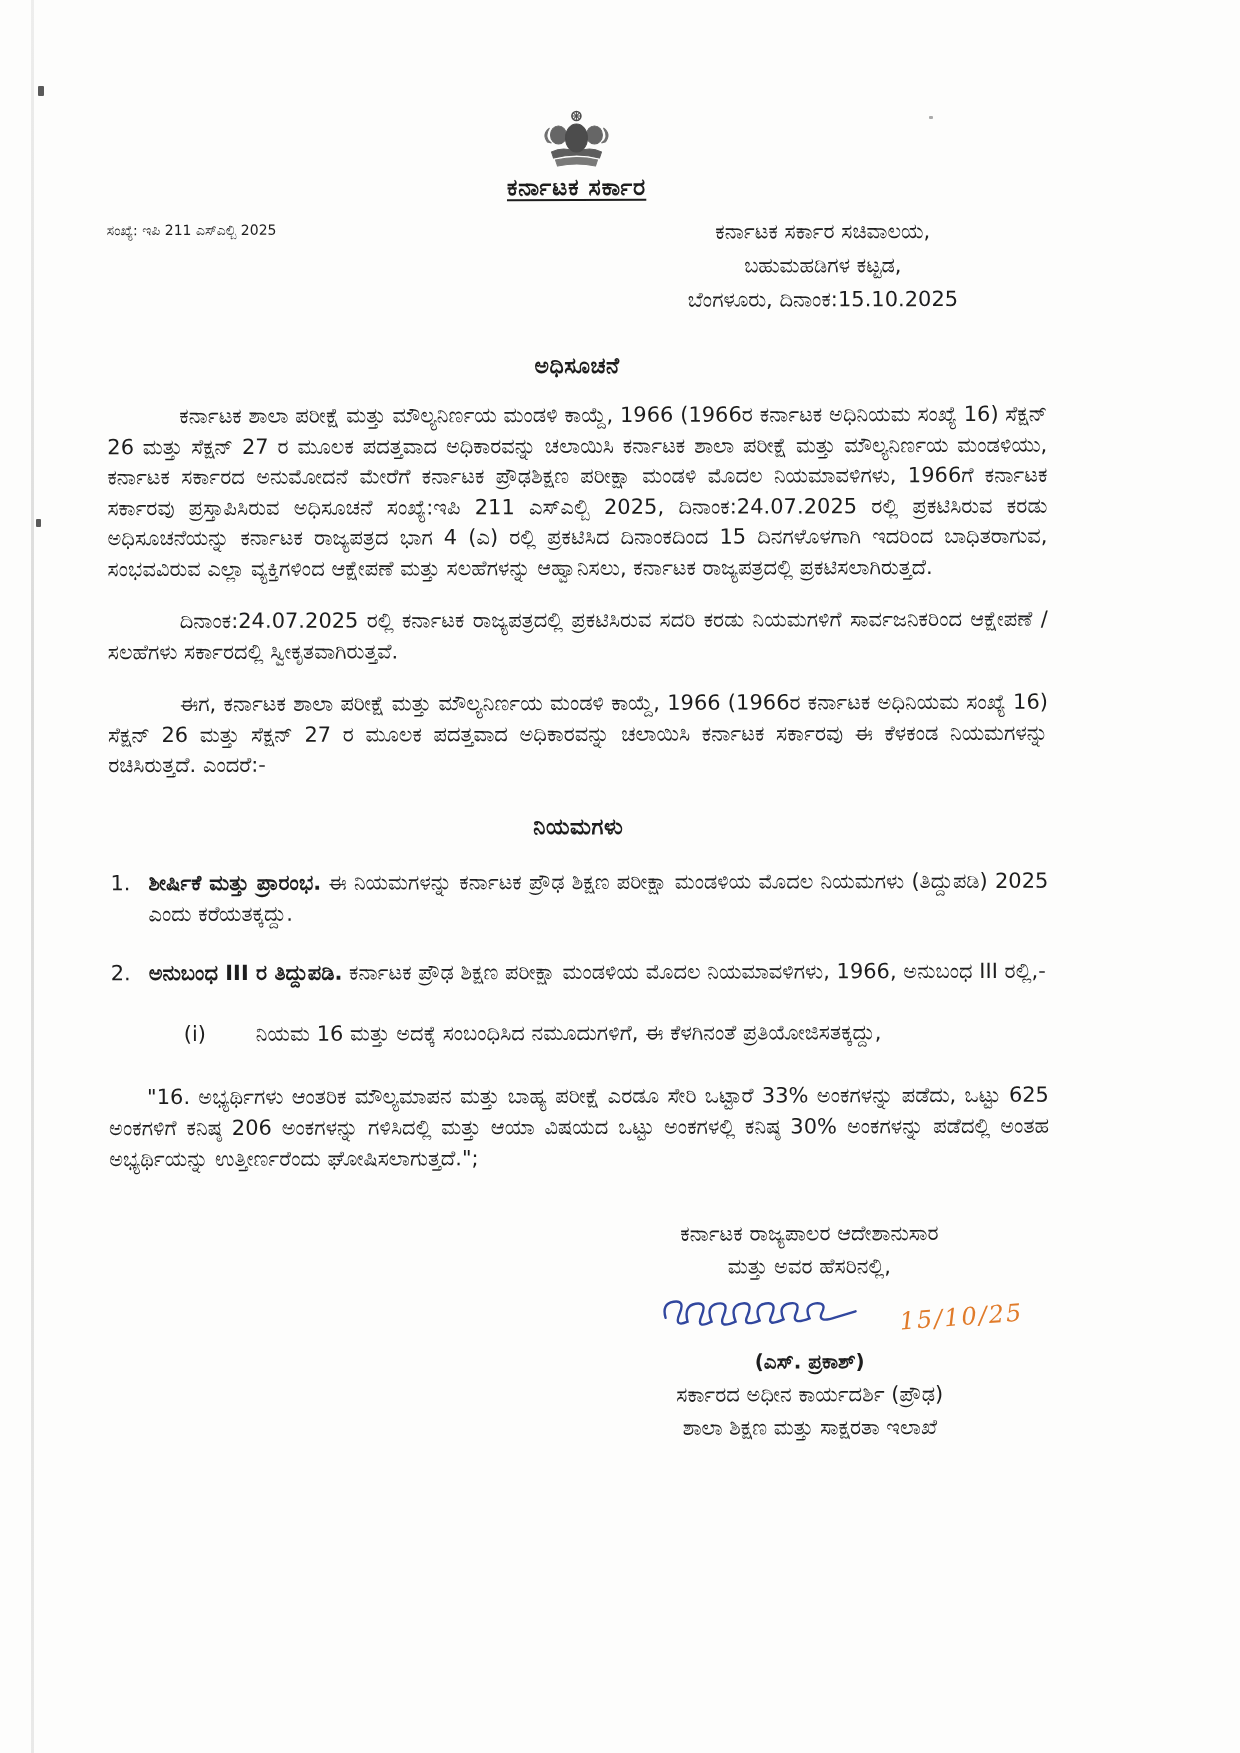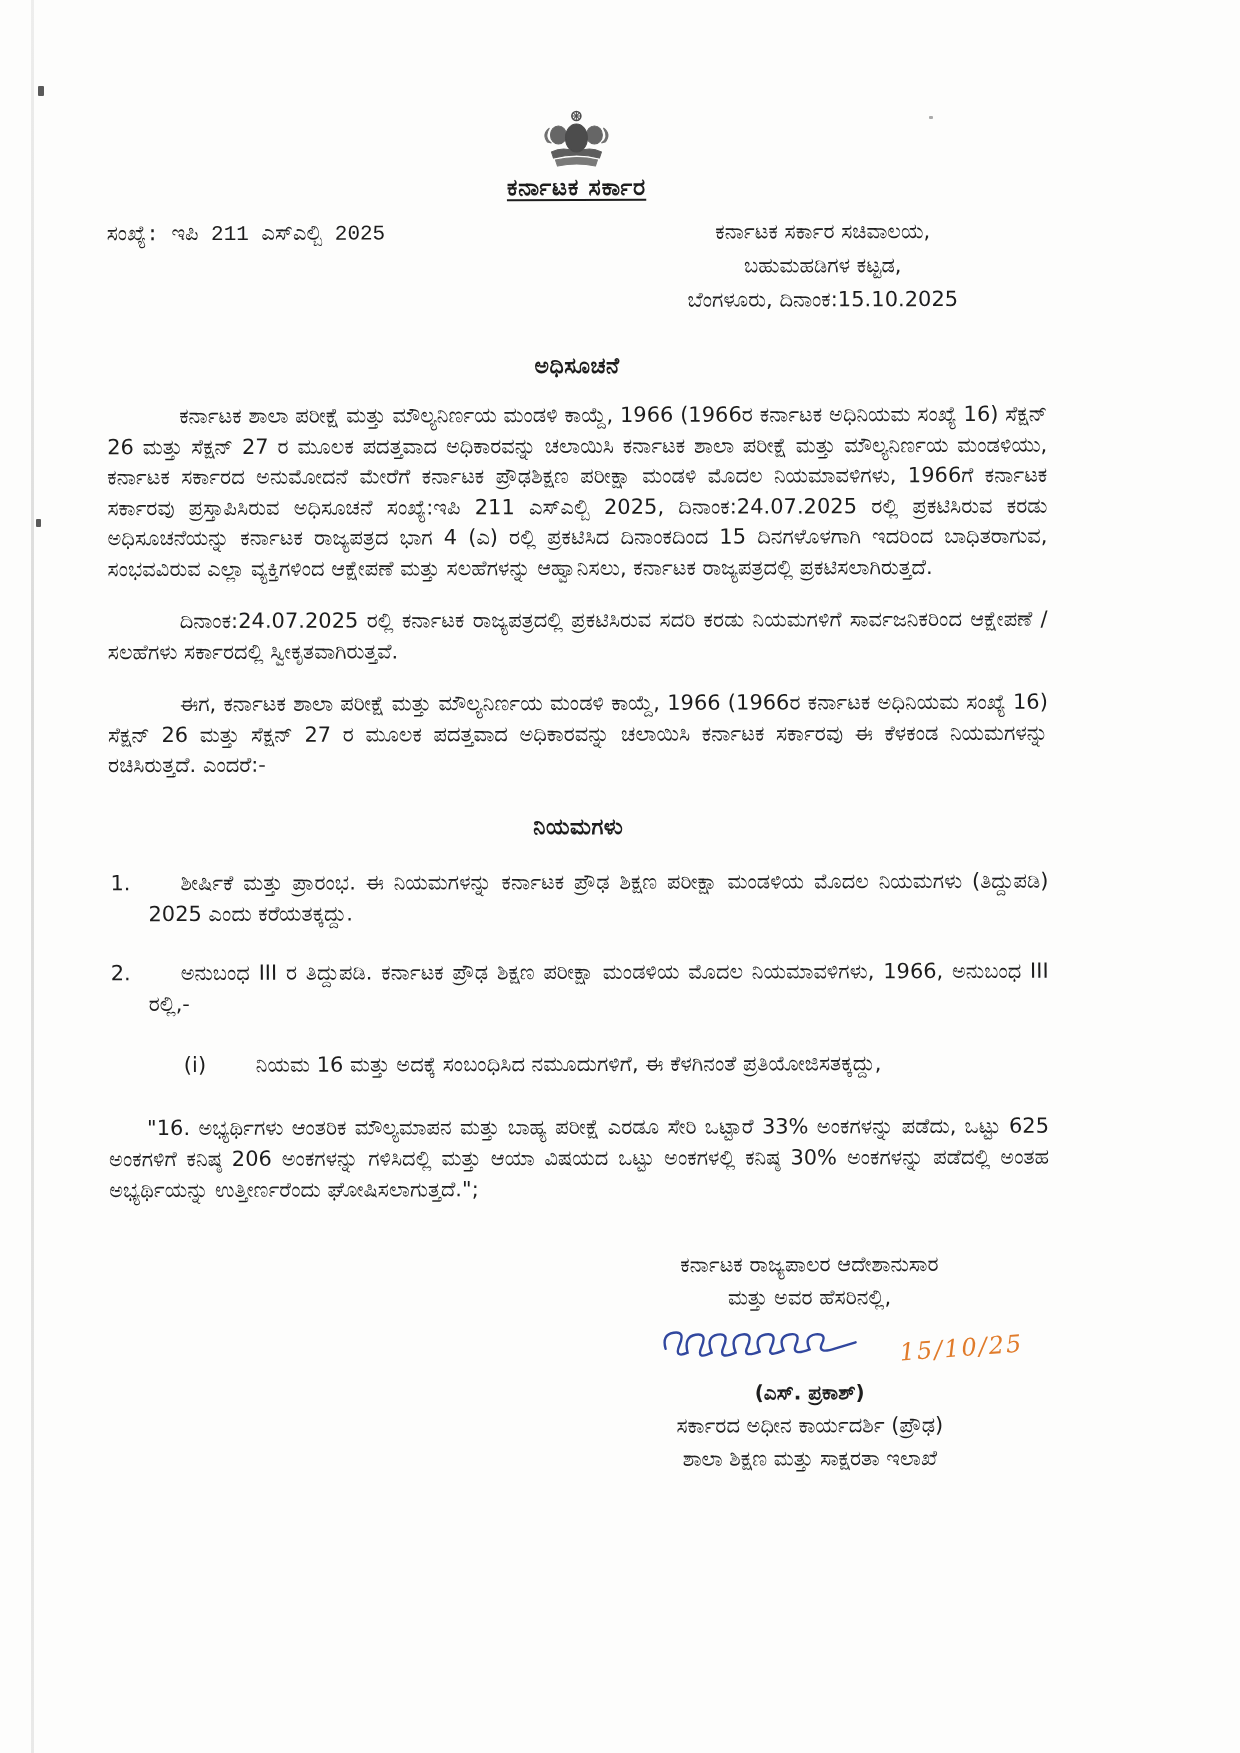--- a/index.html
+++ b/index.html
@@ -29,21 +29,21 @@
   .org-title{
     text-align:center;font-weight:bold;font-size:23px;
     letter-spacing:1px;margin-top:2px;
     text-decoration:underline;
     text-underline-offset:4px;
   }
   .ref-row{
     display:flex;justify-content:space-between;align-items:flex-start;
     margin-top:14px;
   }
-  .ref-number{font-size:21px;padding-top:6px;font-family:Liberation Mono, monospace;}
+  .ref-number{font-size:14px;padding-top:6px;}
   .address-block{
     width:420px;text-align:center;font-size:21px;line-height:34px;
     margin-right:14px;
   }
   .notif-heading{
     text-align:center;font-weight:bold;font-size:22px;
     margin-top:36px;letter-spacing:.5px;
   }
   p.body-para{
     font-size:21px;line-height:30.5px;text-align:justify;
@@ -51,21 +51,21 @@
   }
   .rules-heading{
     text-align:center;font-weight:bold;font-size:22px;
     margin-top:34px;letter-spacing:.5px;
   }
   .rule-item{
     display:flex;margin-top:28px;font-size:21px;line-height:31px;
   }
   .rule-num{width:38px;flex:0 0 38px;padding-left:2px;}
   .rule-body{flex:1;text-align:justify;}
-  .rule-lead{font-weight:normal;margin-left:32px;}
+  .rule-lead{font-weight:bold;}
   .sub-item{
     display:flex;margin-top:30px;font-size:21px;line-height:31px;
     padding-left:75px;
   }
   .sub-num{width:72px;flex:0 0 72px;}
   .sub-body{flex:1;text-align:justify;}
   .quote-para{
     font-size:21px;line-height:31px;text-align:justify;
     margin:0;margin-top:32px;text-indent:38px;
   }

